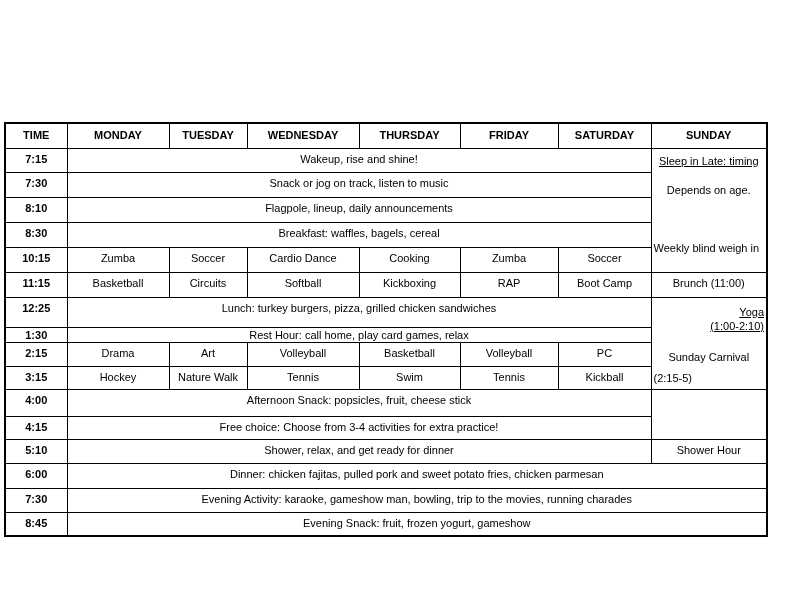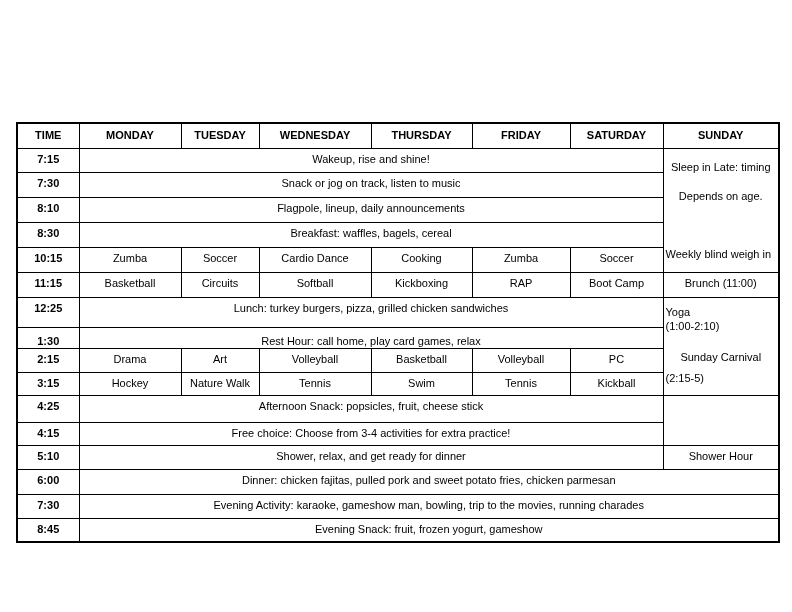--- a/index.html
+++ b/index.html
@@ -13,21 +13,21 @@
   }
   #page {
     position: relative;
     width: 792px;
     height: 612px;
     background: #ffffff;
     overflow: hidden;
   }
   table.schedule {
     position: absolute;
-    left: 16px;
+    left: 4px;
     top: 122px;
     border-collapse: collapse;
     table-layout: fixed;
     width: 762px;
     border: 2px solid #000;
     font-size: 11px;
     line-height: 14px;
   }
   table.schedule th, table.schedule td {
     border: 1.5px solid #000;
@@ -42,34 +42,34 @@
     padding-top: 4px;
   }
   td.time {
     font-weight: bold;
     margin-top: 24px;
   }
   td.left {
     text-align: left;
     padding-left: 5px;
   }
-  tr.thin td { padding-top: 6px; text-align: center; }
+  tr.thin td { padding-top: 0px; text-align: center; }
   td.sunday-notes {
     text-align: left;
     padding: 0 2px 0 5px;
     white-space: normal;
   }
-  td.sunday-notes .ln1 { margin-top: 8px; }
+  td.sunday-notes .ln1 { margin-top: 2px; text-decoration: underline; }
   td.sunday-notes .ln2 { margin-top: 15px; }
   td.sunday-notes .ln3 { margin-top: 44px; max-width: 100px; }
   td.sunday-mid {
     padding: 0 2px 0 5px;
     white-space: normal;
   }
-  td.sunday-mid .block-center { text-align: left; margin-top: 4px; }
+  td.sunday-mid .block-center { text-align: right; margin-top: 4px; text-decoration: underline; }
   td.sunday-mid .ln-carnival { text-align: center; margin-top: 17px; }
   td.sunday-mid .ln-time { text-align: left; margin-top: 7px; }
 </style>
 </head>
 <body>
 
 <div id="page">
   <table class="schedule">
     <colgroup>
       <col style="width:62px">
@@ -172,21 +172,21 @@
       <td class="time">3:15</td>
       <td>Hockey</td>
       <td>Nature Walk</td>
       <td>Tennis</td>
       <td class="left">Swim</td>
       <td class="left">Tennis</td>
       <td>Kickball</td>
     </tr>
 
     <tr style="height:27px">
-      <td class="time">4:25</td>
+      <td class="time">4:00</td>
       <td colspan="6">Afternoon Snack: popsicles, fruit, cheese stick</td>
       <td rowspan="2"></td>
     </tr>
 
     <tr style="height:23px">
       <td class="time">4:15</td>
       <td colspan="6">Free choice: Choose from 3-4 activities for extra practice!</td>
     </tr>
 
     <tr style="height:24px">

